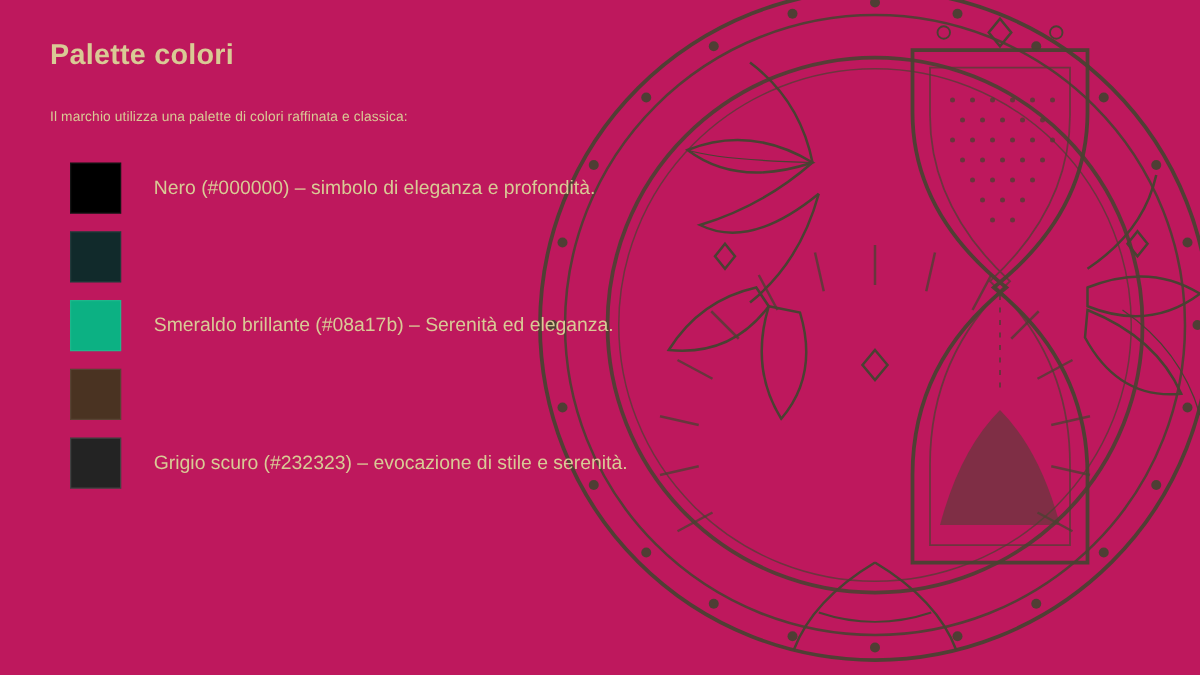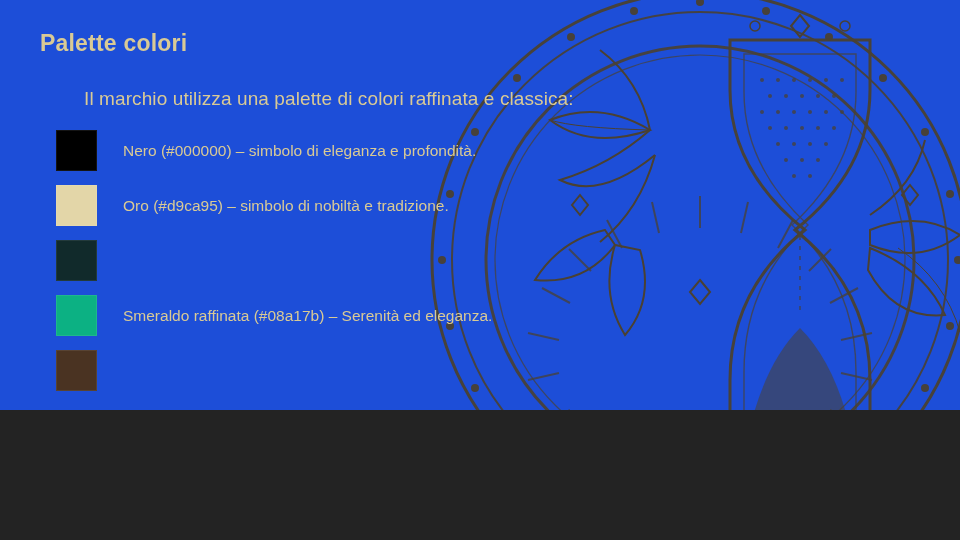--- a/index.html
+++ b/index.html
@@ -9,22 +9,22 @@
   body {
     width: 960px;
     height: 540px;
     overflow: hidden;
     background: #232323;
     font-family: "Liberation Sans", sans-serif;
   }
   .slide {
     position: relative;
     width: 960px;
-    height: 410px;
-    background: #1d4ed8;
+    height: 540px;
+    background: #be185d;
     overflow: hidden;
   }
   
   .ornament {
     position: absolute;
     right: -40px;
     top: -20px;
     width: 600px;
     height: 580px;
     opacity: 1;
@@ -40,24 +40,23 @@
     top: 30px;
     font-size: 23px;
     font-weight: bold;
     color: #d9ca95;
     letter-spacing: 0.2px;
   }
   .subtitle {
     position: absolute;
     left: 40px;
     top: 88px;
-    font-size: 19px;
+    font-size: 11px;
     color: #d9ca95;
     letter-spacing: 0.1px;
-    margin-left: 44px;
   }
   .palette-list {
     position: absolute;
     left: 56px;
     top: 130px;
     width: 860px;
   }
   .palette-row {
     position: relative;
     height: 55px;
@@ -210,34 +209,34 @@
     <div class="title">Palette colori</div>
     <div class="subtitle">Il marchio utilizza una palette di colori raffinata e classica:</div>
 
     <div class="palette-list">
 
       <div class="palette-row">
         <div class="swatch" style="background:#000000"></div>
         <div class="row-label">Nero (#000000) – simbolo di eleganza e profondità.</div>
       </div>
 
-      <div class="palette-row">
-        <div class="swatch" style="background:#e3d6a8"></div>
-        <div class="row-label">Oro (#d9ca95) – simbolo di nobiltà e tradizione.</div>
-      </div>
 
       <div class="palette-row">
         <div class="swatch" style="background:#112a2b"></div>
       </div>
 
       <div class="palette-row">
         <div class="swatch" style="background:#0cb183"></div>
-        <div class="row-label">Smeraldo raffinata (#08a17b) – Serenità ed eleganza.</div>
+        <div class="row-label">Smeraldo brillante (#08a17b) – Serenità ed eleganza.</div>
       </div>
 
       <div class="palette-row">
         <div class="swatch" style="background:#4a3322"></div>
       </div>
 
+      <div class="palette-row">
+        <div class="swatch" style="background:#232323; border-color: rgba(255,255,255,0.14)"></div>
+        <div class="row-label">Grigio scuro (#232323) – evocazione di stile e serenità.</div>
+      </div>
 
     </div>
   </div>
 </div>
 
 </body></html>

